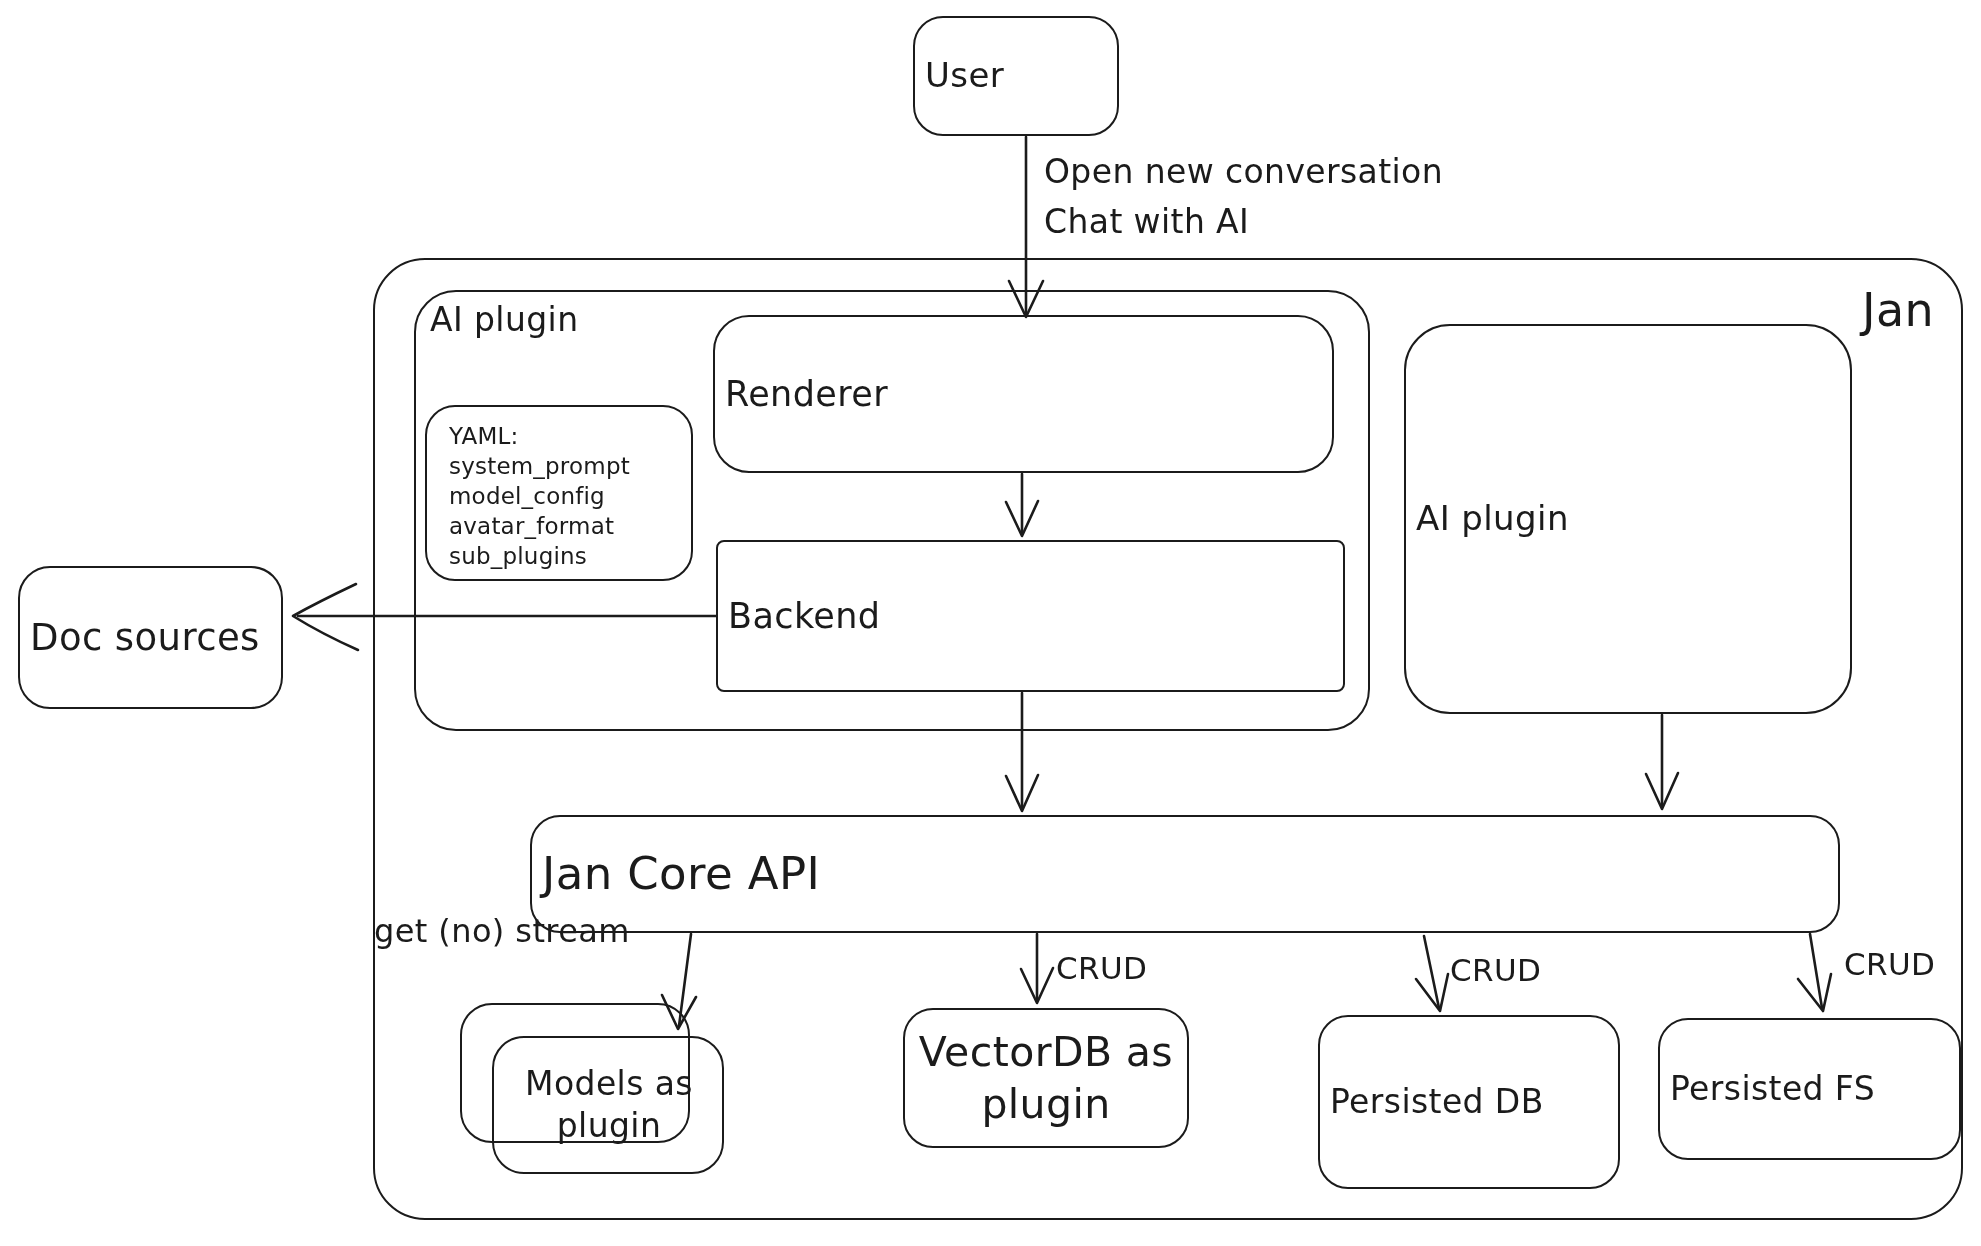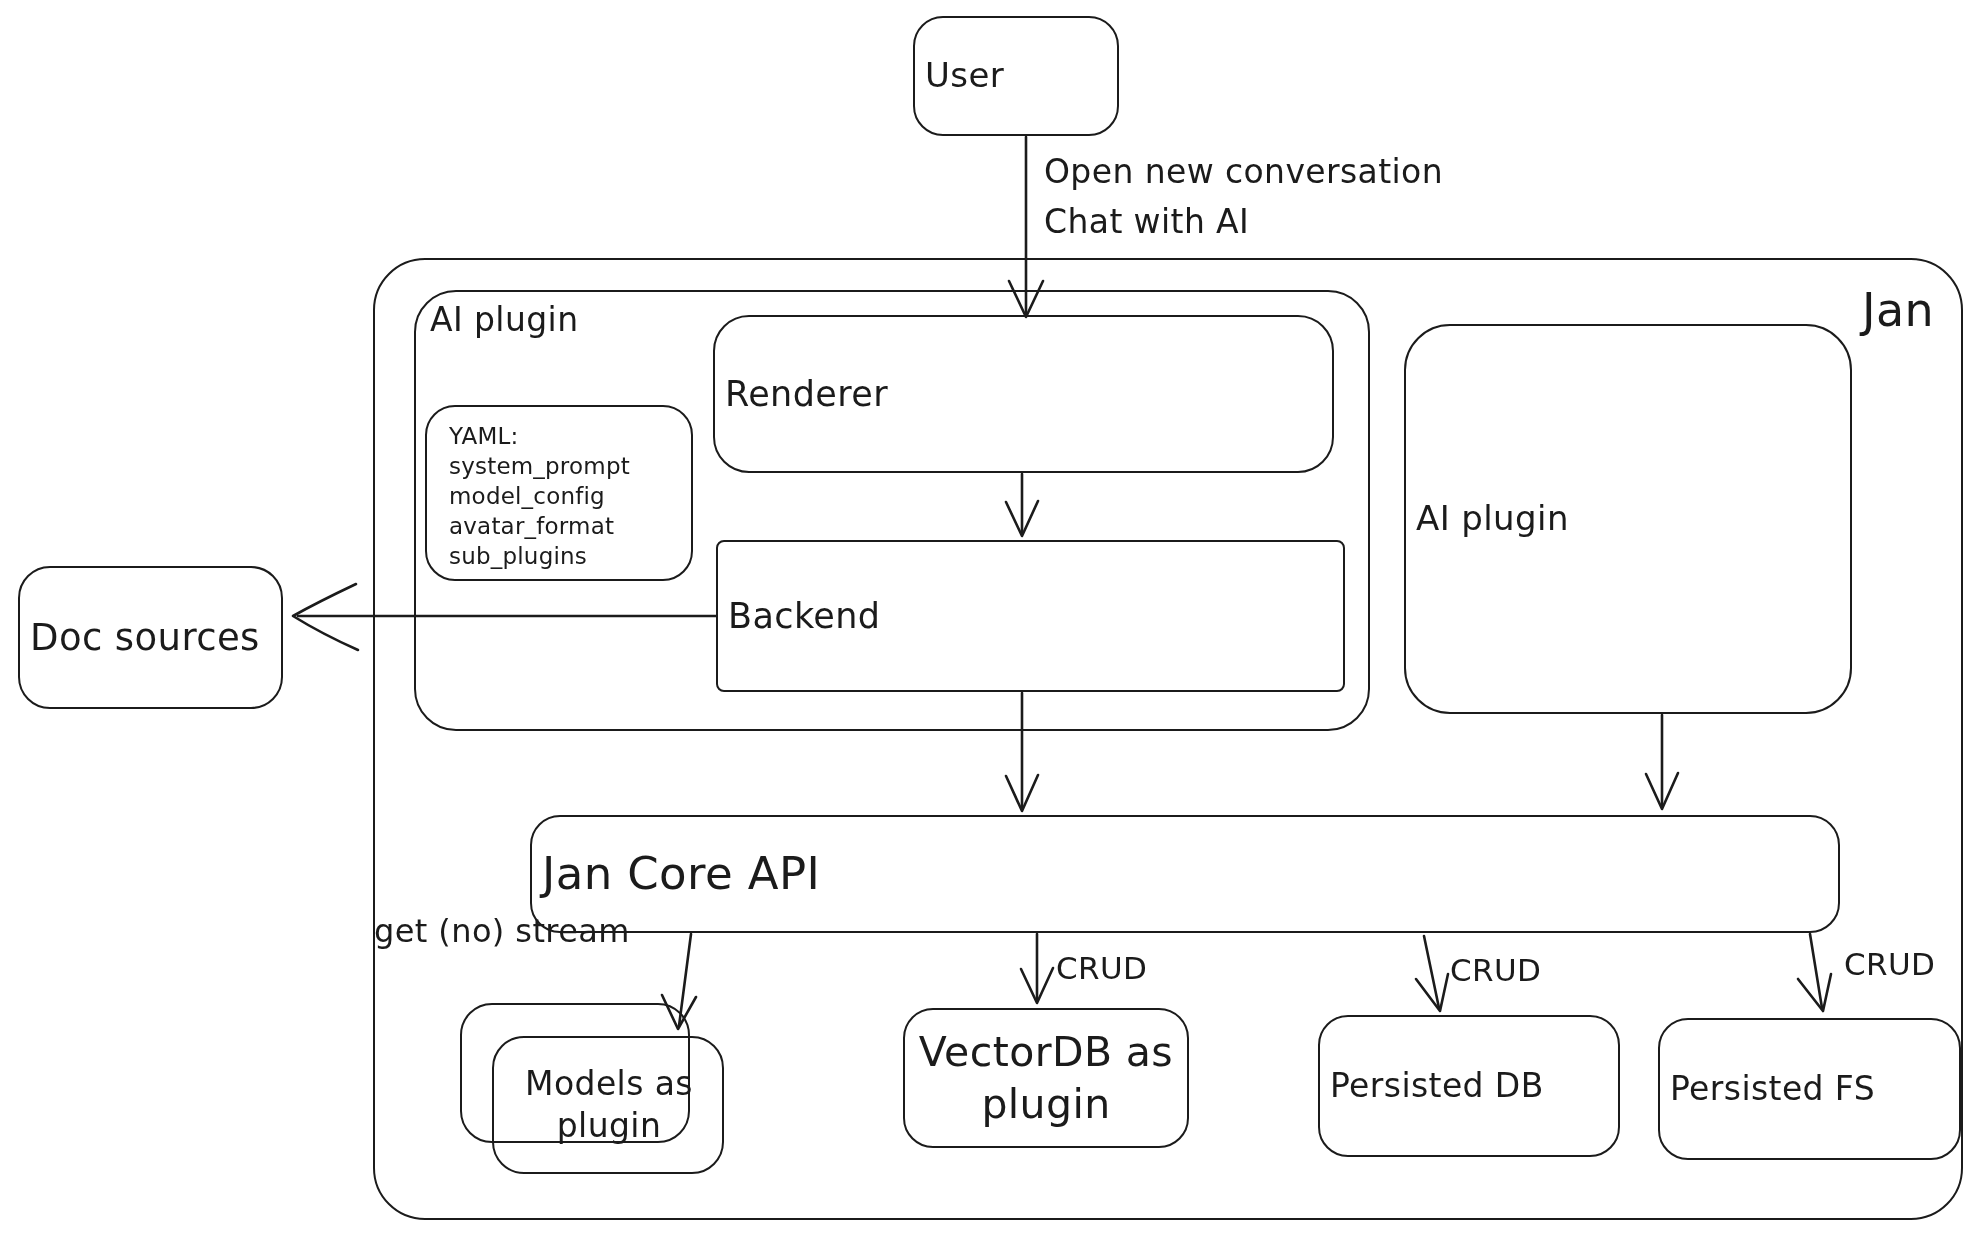--- a/index.html
+++ b/index.html
@@ -116,21 +116,21 @@
   <div class="node" style="left:460px; top:1003px; width:230px; height:140px; border-radius:32px;"></div>
   <div class="node" style="left:492px; top:1036px; width:232px; height:138px; border-radius:32px;"></div>
   <div class="node" style="left:494px; top:1046px; width:230px; height:118px; border:none; font-size:33px;">
     <span class="lbl">Models as plugin</span>
   </div>
 
   <div class="node" style="left:903px; top:1008px; width:286px; height:140px; border-radius:30px; font-size:41px;">
     <span class="lbl">VectorDB as plugin</span>
   </div>
 
-  <div class="node" style="left:1318px; top:1015px; width:302px; height:142px; border-radius:30px; font-size:33px;">
+  <div class="node" style="left:1318px; top:1015px; width:302px; height:174px; border-radius:30px; font-size:33px;">
     <span class="lbl">Persisted DB</span>
   </div>
 
   <div class="node" style="left:1658px; top:1018px; width:303px; height:142px; border-radius:30px; font-size:33px;">
     <span class="lbl">Persisted FS</span>
   </div>
 
   <svg class="arrows" width="1981" height="1246" viewBox="0 0 1981 1246">
 
     <g>

